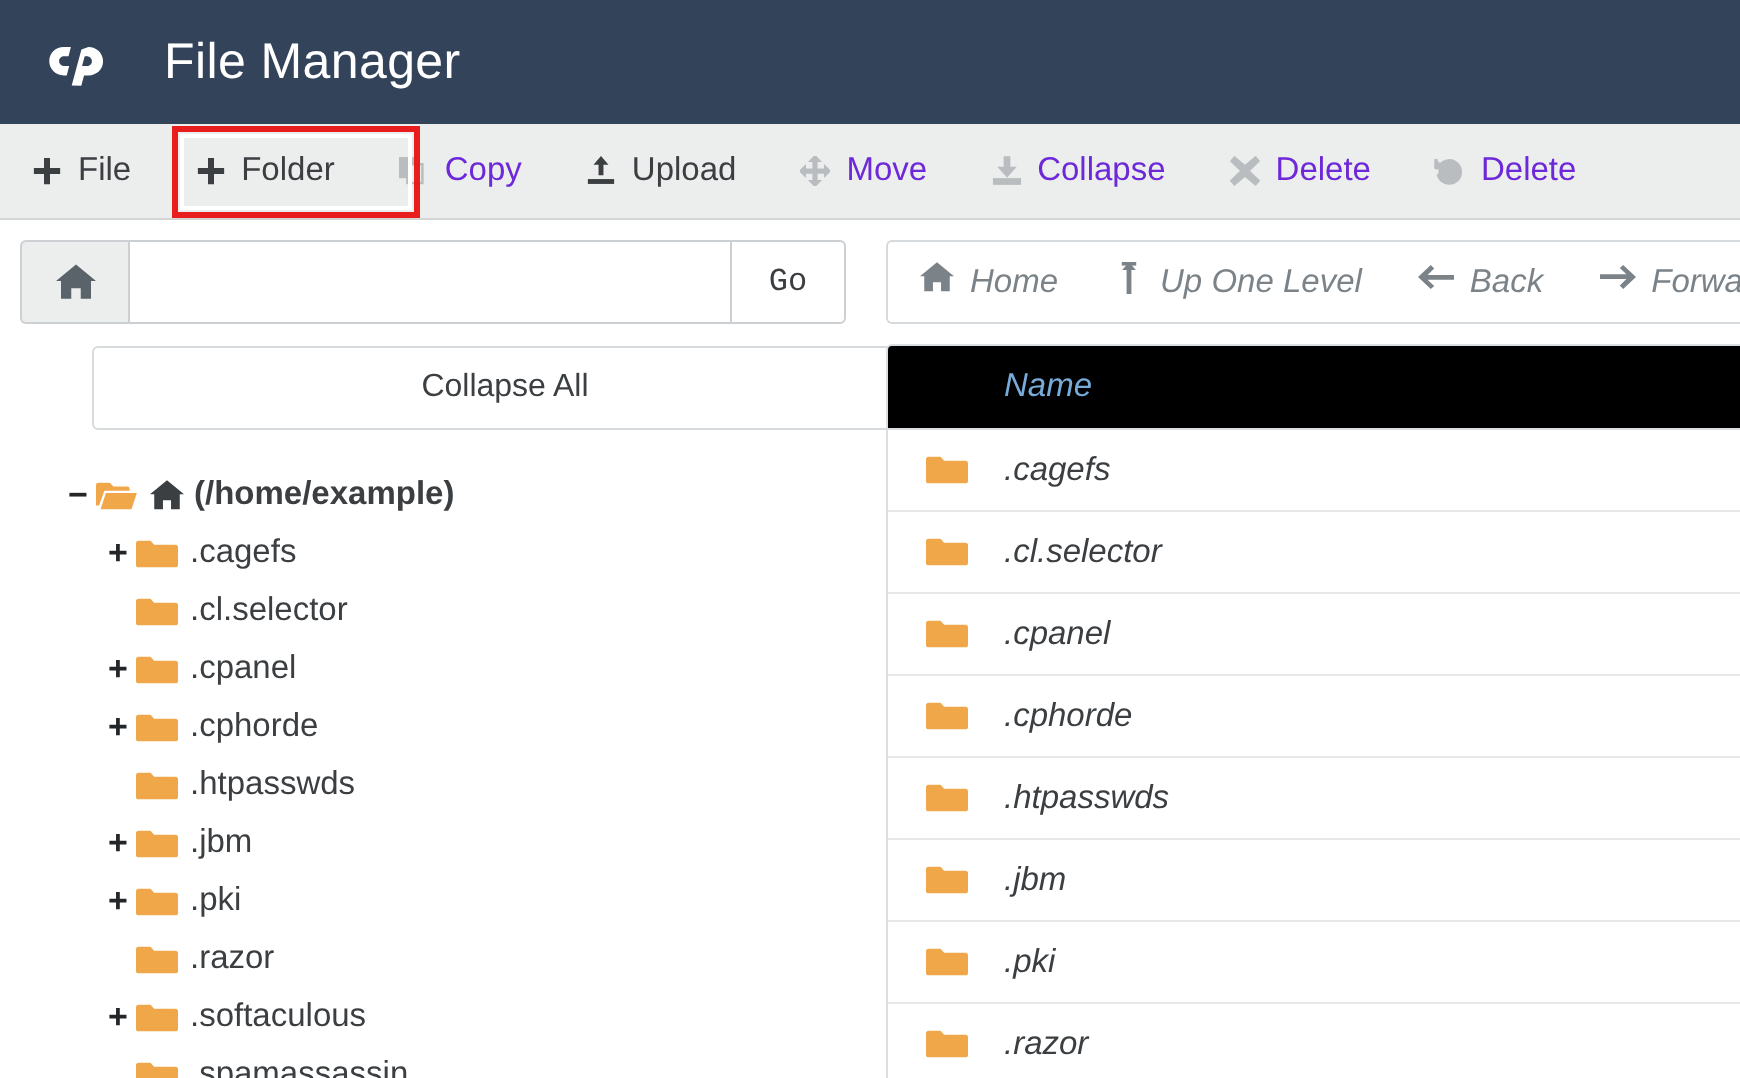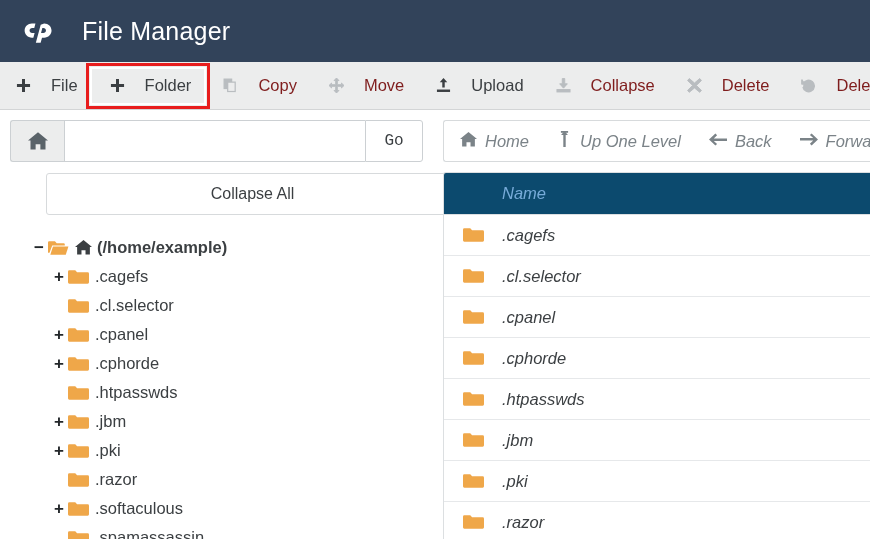--- a/index.html
+++ b/index.html
@@ -36,31 +36,31 @@
     height: 48px;
     background: #eceded;
     border-bottom: 1px solid #d3d5d6;
     display: flex;
     align-items: stretch;
     position: relative;
   }
   .tb-btn {
     display: flex;
     align-items: center;
-    gap: 20px;
+    gap: 8px;
     padding: 0 16px;
     font-size: 16.5px;
     color: #3b3f42;
     background: transparent;
     border: none;
     white-space: nowrap;
     cursor: pointer;
     font-family: "Liberation Sans", sans-serif;
   }
-  .tb-btn.disabled { color: #7f1d1d; cursor: default; }
+  .tb-btn.disabled { color: #6d28d9; cursor: default; }
   .tb-btn .ic { display: inline-flex; align-items: center; }
   .tb-btn.disabled .ic svg { fill: #b9bdc0; stroke: #b9bdc0; }
   .tb-btn .ic svg { fill: #3b3f42; }
 
   
   .hl-ring {
     position: absolute;
     left: 86px; top: 1px;
     width: 124px; height: 46px;
     border: 3px solid #e81d1d;
@@ -179,21 +179,21 @@
     margin-right: 28px;
     white-space: nowrap;
     cursor: pointer;
   }
   .nav-item .ic svg { fill: #7b8388; }
 
   
   .ftable { border: 1px solid #dcdfe1; border-right: none; border-radius: 3px 0 0 0; overflow: hidden; }
   .fhead {
     height: 42px;
-    background: #0c4a6e;
+    background: #000000;
     border-bottom: 1px solid #dcdfe1;
     display: flex;
     align-items: center;
   }
   .fhead .col-name {
     padding-left: 58px;
     font-size: 16.5px;
     color: #77abd9;
     cursor: pointer;
   }
@@ -248,37 +248,37 @@
     <button class="tb-btn disabled">
       <span class="ic">
         <svg width="15" height="15" viewBox="0 0 16 16" fill="none" stroke="#b9bdc0" stroke-width="1.3">
           <rect x="1.2" y="1.2" width="8" height="10"></rect>
             <rect x="5" y="4.4" width="8" height="10" fill="#eceded"></rect>
         </svg>
       </span>
       <span>Copy</span>
     </button>
 
-    <button class="tb-btn disabled">
-      <span class="ic">
-        <svg width="15" height="15" viewBox="0 0 16 16">
-            <path fill="#b9bdc0" d="M8 0l2.6 2.7H8.9v4.4h4.4V5.4L16 8l-2.7 2.6V8.9H8.9v4.4h1.7L8 16l-2.6-2.7h1.7V8.9H2.7v1.7L0 8l2.7-2.6v1.7h4.4V2.7H5.4z"></path>
-          </svg>
-      </span>
-      <span>Move</span>
-    </button>
-
     <button class="tb-btn">
       <span class="ic">
         <svg width="15" height="15" viewBox="0 0 16 16">
             <path d="M8 0l4 4.6H9.3v5.6H6.7V4.6H4z"></path>
             <rect x="1" y="12.3" width="14" height="2.6"></rect>
           </svg>
       </span>
       <span>Upload</span>
+    </button>
+
+    <button class="tb-btn disabled">
+      <span class="ic">
+        <svg width="15" height="15" viewBox="0 0 16 16">
+            <path fill="#b9bdc0" d="M8 0l2.6 2.7H8.9v4.4h4.4V5.4L16 8l-2.7 2.6V8.9H8.9v4.4h1.7L8 16l-2.6-2.7h1.7V8.9H2.7v1.7L0 8l2.7-2.6v1.7h4.4V2.7H5.4z"></path>
+          </svg>
+      </span>
+      <span>Move</span>
     </button>
 
     <button class="tb-btn disabled">
       <span class="ic">
         <svg width="15" height="15" viewBox="0 0 16 16">
             <path fill="#b9bdc0" d="M8 10.8L3.9 6.2h2.8V.6h2.6v5.6h2.8z"></path>
             <rect fill="#b9bdc0" x="1" y="12.3" width="14" height="2.6"></rect>
           </svg>
       </span>
       <span>Collapse</span>

